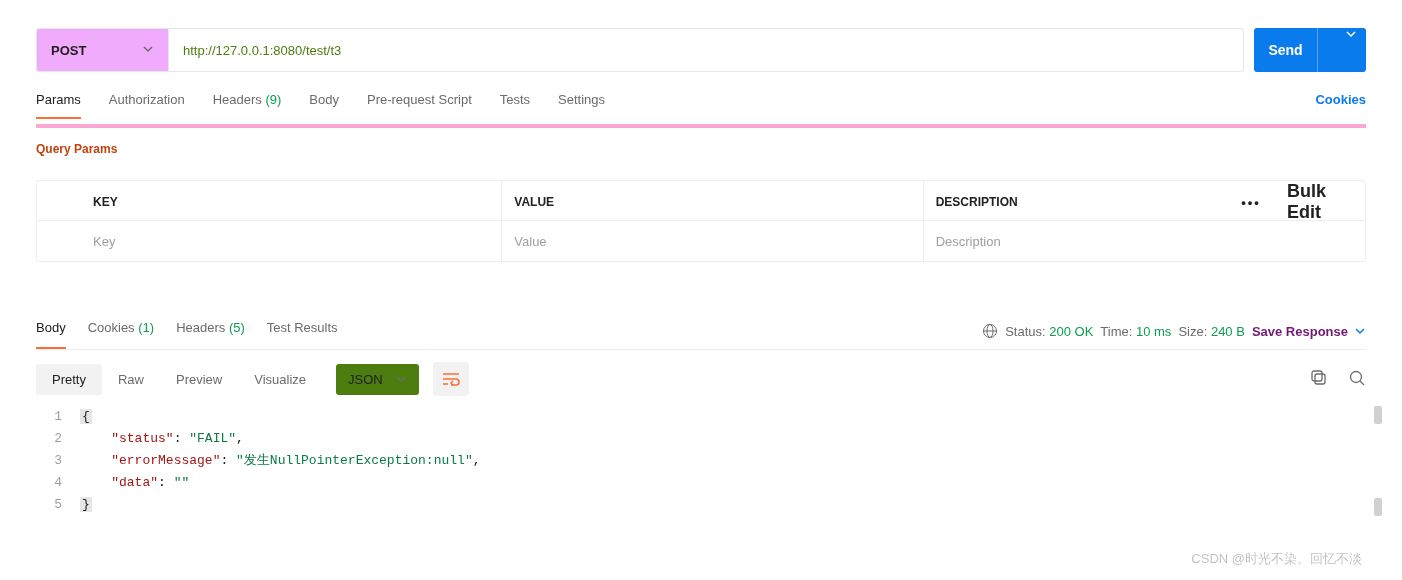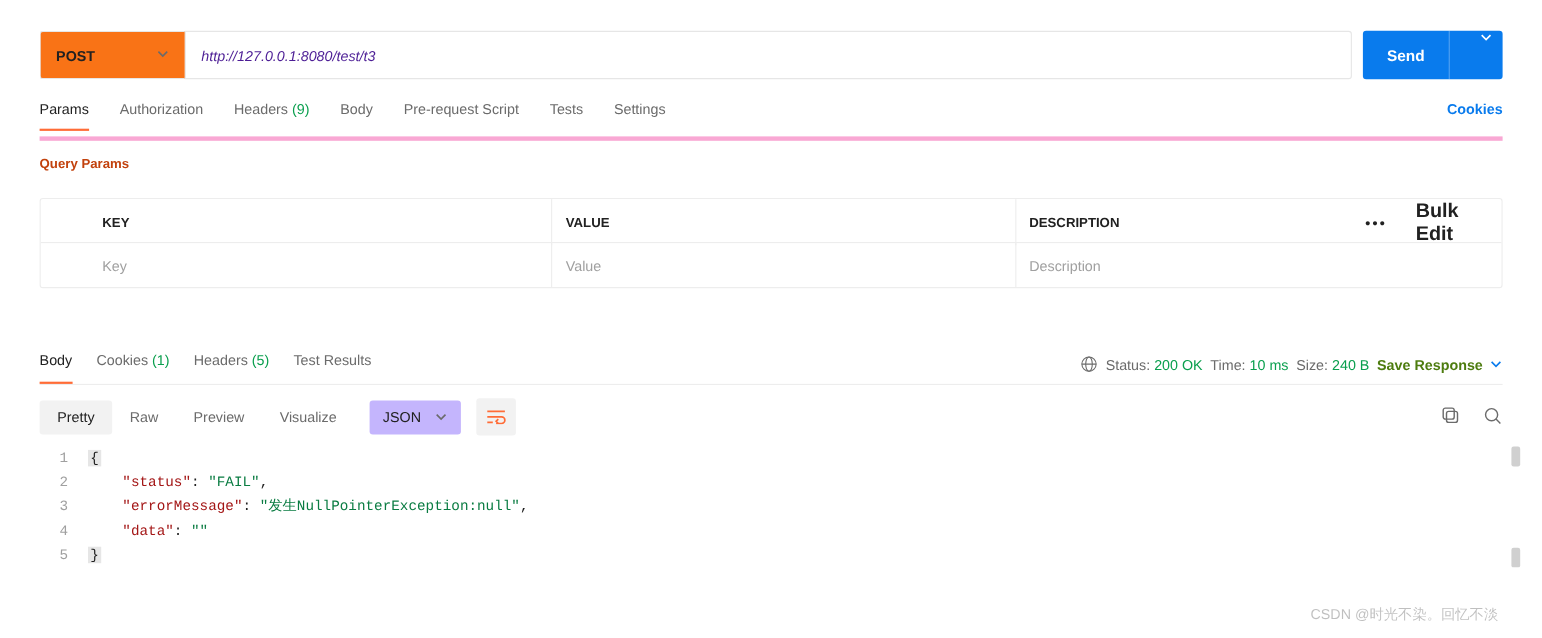--- a/index.html
+++ b/index.html
@@ -1,23 +1,23 @@
 <!DOCTYPE html>
 <html><head>
 <meta charset="utf-8">
 <style>
   * { box-sizing: border-box; margin: 0; padding: 0; }
   body { font-family: -apple-system, BlinkMacSystemFont, "Segoe UI", Arial, sans-serif; font-size: 13px; color: #212121; background: #fff; width: 1402px; }
   .container { padding: 10px 36px 0 36px; }
   
   
   .request-row { display: flex; gap: 0; height: 44px; margin-top: 18px; }
-  .method-select { width: 132px; background: #f97316; border: 1px solid #e6e6e6; border-right: none; border-radius: 3px 0 0 3px; display: flex; align-items: center; padding: 0 14px; font-weight: 600; font-size: 13px; color: #212121; justify-content: space-between; cursor: pointer; }
-  .url-input { flex: 1; border: 1px solid #e6e6e6; border-radius: 0 3px 3px 0; padding: 0 14px; font-size: 13px; color: #4c1d95; background: #fff; outline: none; font-style: italic; }
-  .send-btn { margin-left: 10px; width: 127px; background: #097bed; color: #fff; border: none; border-radius: 3px; font-weight: 600; font-size: 14px; display: flex; align-items: flex-start; justify-content: center; gap: 18px; cursor: pointer; position: relative; }
+  .method-select { width: 132px; background: #f0abfc; border: 1px solid #e6e6e6; border-right: none; border-radius: 3px 0 0 3px; display: flex; align-items: center; padding: 0 14px; font-weight: 600; font-size: 13px; color: #212121; justify-content: space-between; cursor: pointer; }
+  .url-input { flex: 1; border: 1px solid #e6e6e6; border-radius: 0 3px 3px 0; padding: 0 14px; font-size: 13px; color: #4d7c0f; background: #fff; outline: none; }
+  .send-btn { margin-left: 10px; width: 112px; background: #097bed; color: #fff; border: none; border-radius: 3px; font-weight: 600; font-size: 14px; display: flex; align-items: flex-start; justify-content: center; gap: 18px; cursor: pointer; position: relative; }
   .send-main { flex: 1; display: flex; align-items: center; justify-content: center; height: 100%; border-right: 1px solid rgba(255,255,255,0.3); }
   .send-arrow { width: 30px; display: flex; align-items: center; justify-content: center; }
   
   
   .tabs { display: flex; border-bottom: 4px solid #f9a8d4; margin-top: 20px; height: 36px; align-items: flex-start; justify-content: space-between; }
   .tabs-left { display: flex; gap: 28px; }
   .tab { color: #6b6b6b; font-size: 13px; padding-bottom: 10px; cursor: pointer; border-bottom: 2px solid transparent; }
   .tab.active { color: #212121; font-weight: 500; border-bottom-color: #ff6c37; }
   .tab .count { color: #0a9f4e; }
   .cookies-link { color: #097bed; font-weight: 600; font-size: 13px; cursor: pointer; }
@@ -40,30 +40,30 @@
   
   
   .response-section { margin-top: 58px; }
   .resp-top { display: flex; justify-content: space-between; align-items: flex-end; border-bottom: 1px solid #ededed; }
   .resp-tabs { display: flex; gap: 22px; }
   .resp-tab { color: #6b6b6b; font-size: 13px; padding-bottom: 12px; cursor: pointer; border-bottom: 2px solid transparent; }
   .resp-tab.active { color: #212121; border-bottom-color: #ff6c37; }
   .resp-tab .count { color: #0a9f4e; }
   .resp-status { display: flex; align-items: center; gap: 7px; padding-bottom: 10px; font-size: 13px; color: #6b6b6b; }
   .resp-status .val { color: #0a9f4e; }
-  .save-response { color: #4d7c0f; font-weight: 600; cursor: pointer; display: flex; align-items: center; gap: 6px; }
+  .save-response { color: #701a75; font-weight: 600; cursor: pointer; display: flex; align-items: center; gap: 6px; }
   .globe { width: 16px; height: 16px; display: inline-block; }
   
   
   .view-toolbar { display: flex; align-items: center; margin-top: 12px; gap: 0; justify-content: space-between; }
   .view-left { display: flex; align-items: center; gap: 14px; }
   .view-group { display: flex; background: transparent; }
   .view-btn { padding: 8px 16px; color: #6b6b6b; font-size: 13px; cursor: pointer; border-radius: 3px; }
   .view-btn.active { background: #f2f2f2; color: #212121; }
-  .fmt-select { background: #c4b5fd; padding: 8px 12px; border-radius: 3px; display: flex; align-items: center; gap: 12px; font-size: 13px; color: #212121; font-weight: 500; cursor: pointer; }
+  .fmt-select { background: #4d7c0f; padding: 8px 12px; border-radius: 3px; display: flex; align-items: center; gap: 12px; font-size: 13px; color: #212121; font-weight: 500; cursor: pointer; }
   .wrap-btn { width: 36px; height: 34px; background: #f2f2f2; border-radius: 3px; display: flex; align-items: center; justify-content: center; cursor: pointer; }
   .view-right { display: flex; gap: 20px; align-items: center; }
   .icon-btn { cursor: pointer; color: #6b6b6b; }
   
   
   .code-view { margin-top: 10px; font-family: Consolas, "Courier New", monospace; font-size: 13px; line-height: 22px; position: relative; }
   .code-line { display: flex; }
   .line-no { width: 44px; text-align: right; color: #a0a0a0; padding-right: 18px; user-select: none; }
   .code-content { white-space: pre; }
   .brace { background: #e6e6e6; padding: 0 2px; }

